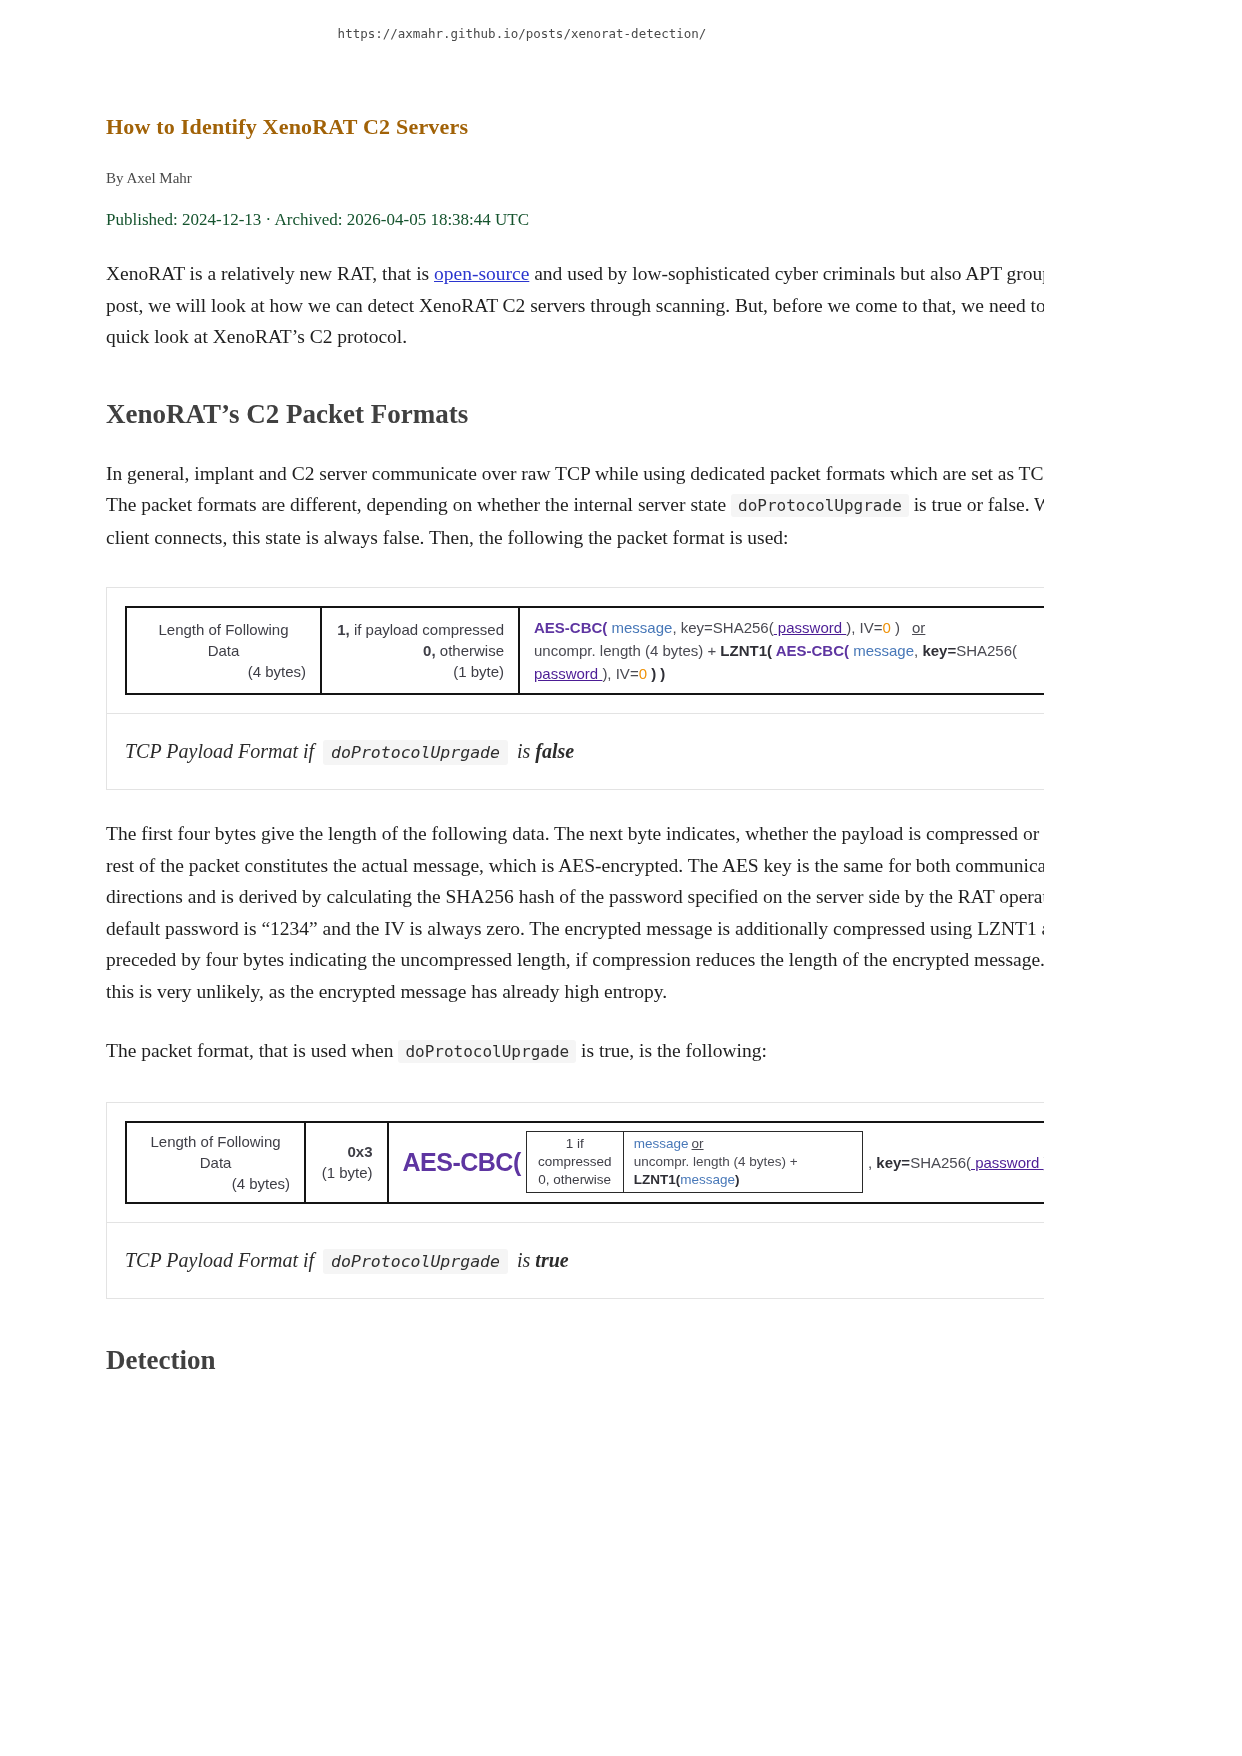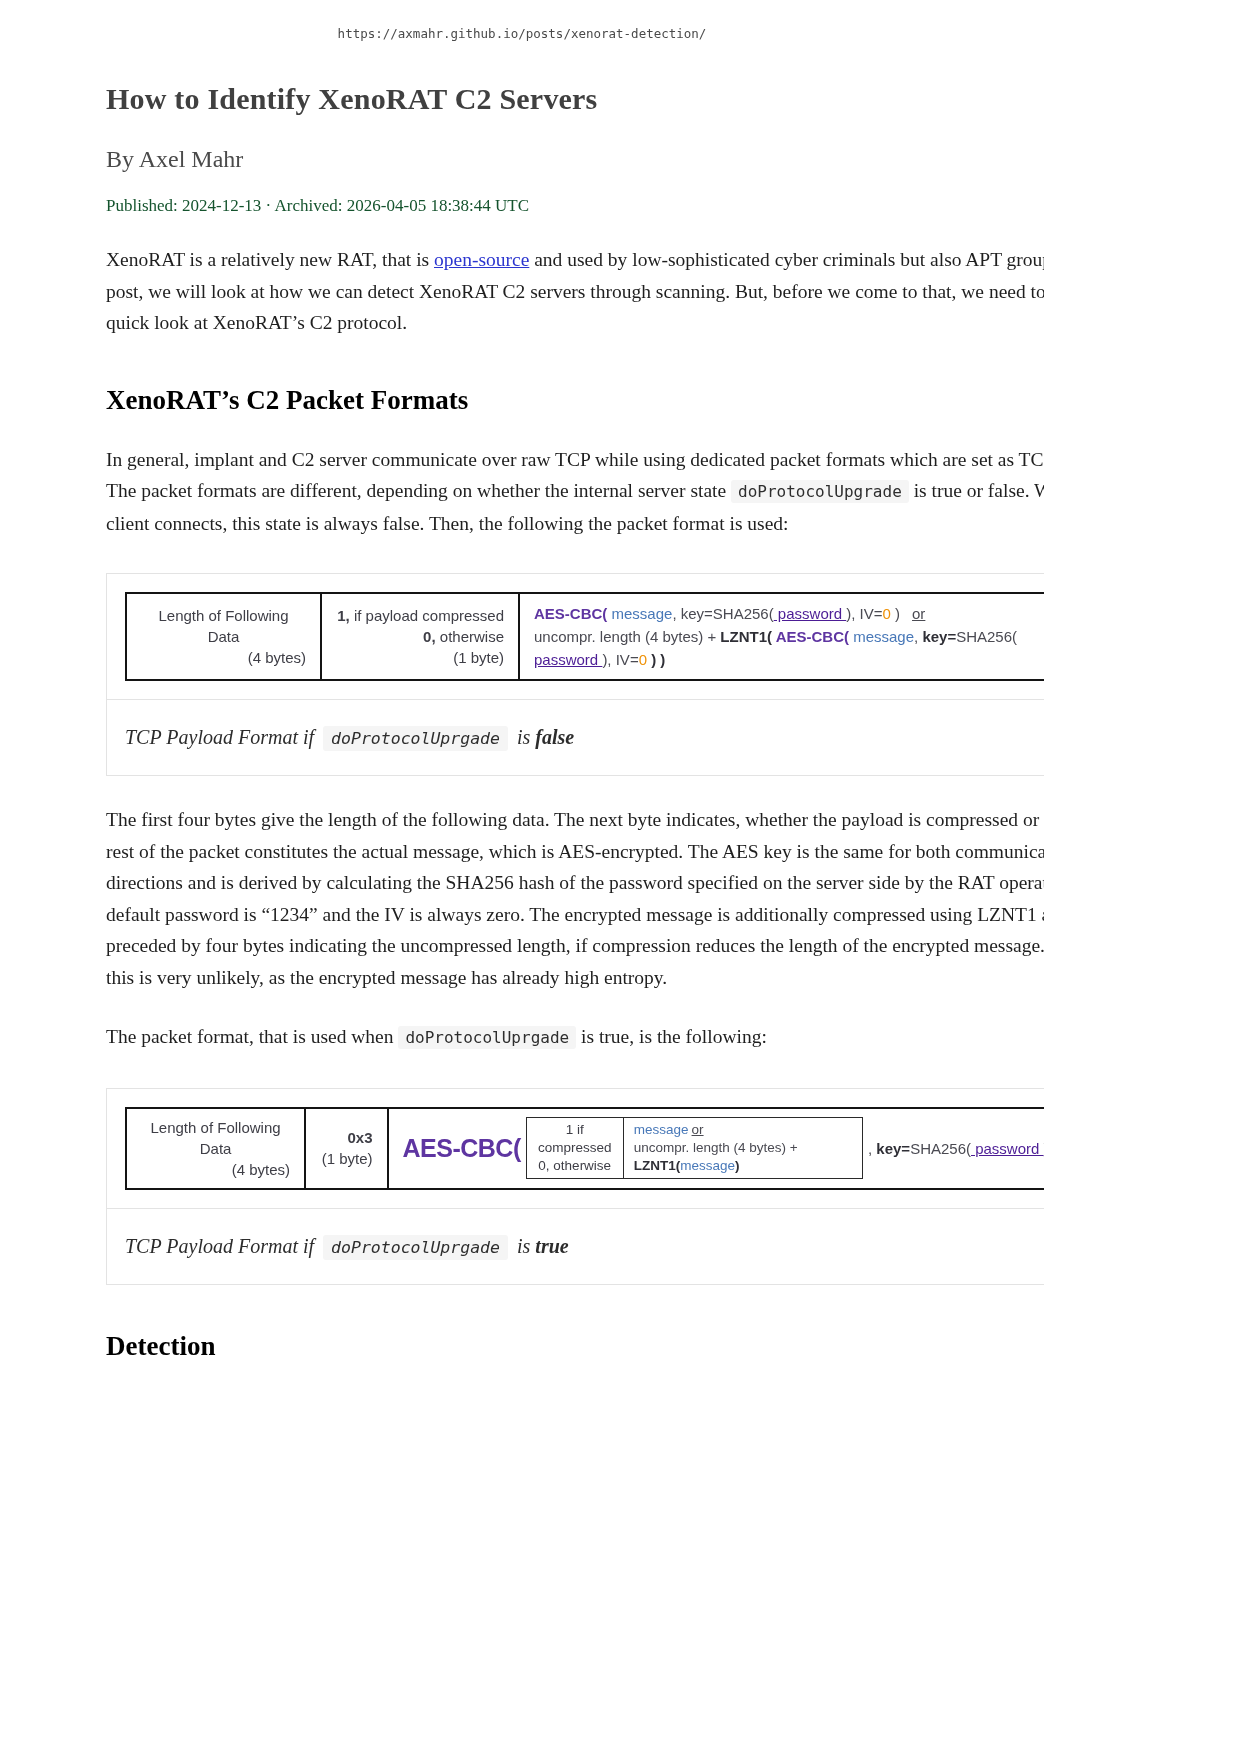--- a/index.html
+++ b/index.html
@@ -14,34 +14,34 @@
   }
   .url-header {
     position:absolute; top:26px; left:0; right:0;
     text-align:center;
     font-family:"DejaVu Sans Mono", monospace;
     font-size:12.5px;
     color:#4a4a4a;
   }
   .content { margin:0 106px; width:1030px; }
   h1.title {
-    margin:0; padding-top:82px;
-    font-size:30px; font-weight:bold; color:#404040;
+    margin:0; padding-top:114px;
+    font-size:22px; font-weight:bold; color:#a16207;
     letter-spacing:0.2px;
   }
-  .byline { margin-top:30px; font-size:24px; color:#4a4a4a; }
+  .byline { margin-top:30px; font-size:15px; color:#4a4a4a; }
   .meta { margin-top:23px; font-size:17px; color:#14532d; }
   p.body {
     margin:28px 0 0 0;
     font-size:19.5px; line-height:31.5px; color:#1f1f1f;
   }
   a.inline-link { color:#2b35cf; text-decoration:underline; cursor:pointer; }
   h2.section {
     margin:46px 0 0 0;
-    font-size:27px; font-weight:bold; color:#000000;
+    font-size:27px; font-weight:bold; color:#404040;
   }
   .code-chip {
     font-family:"DejaVu Sans Mono", monospace;
     font-size:16px;
     background:#f5f5f5;
     border-radius:3px;
     padding:2px 7px;
     color:#2e2e2e;
     white-space:nowrap;
   }

